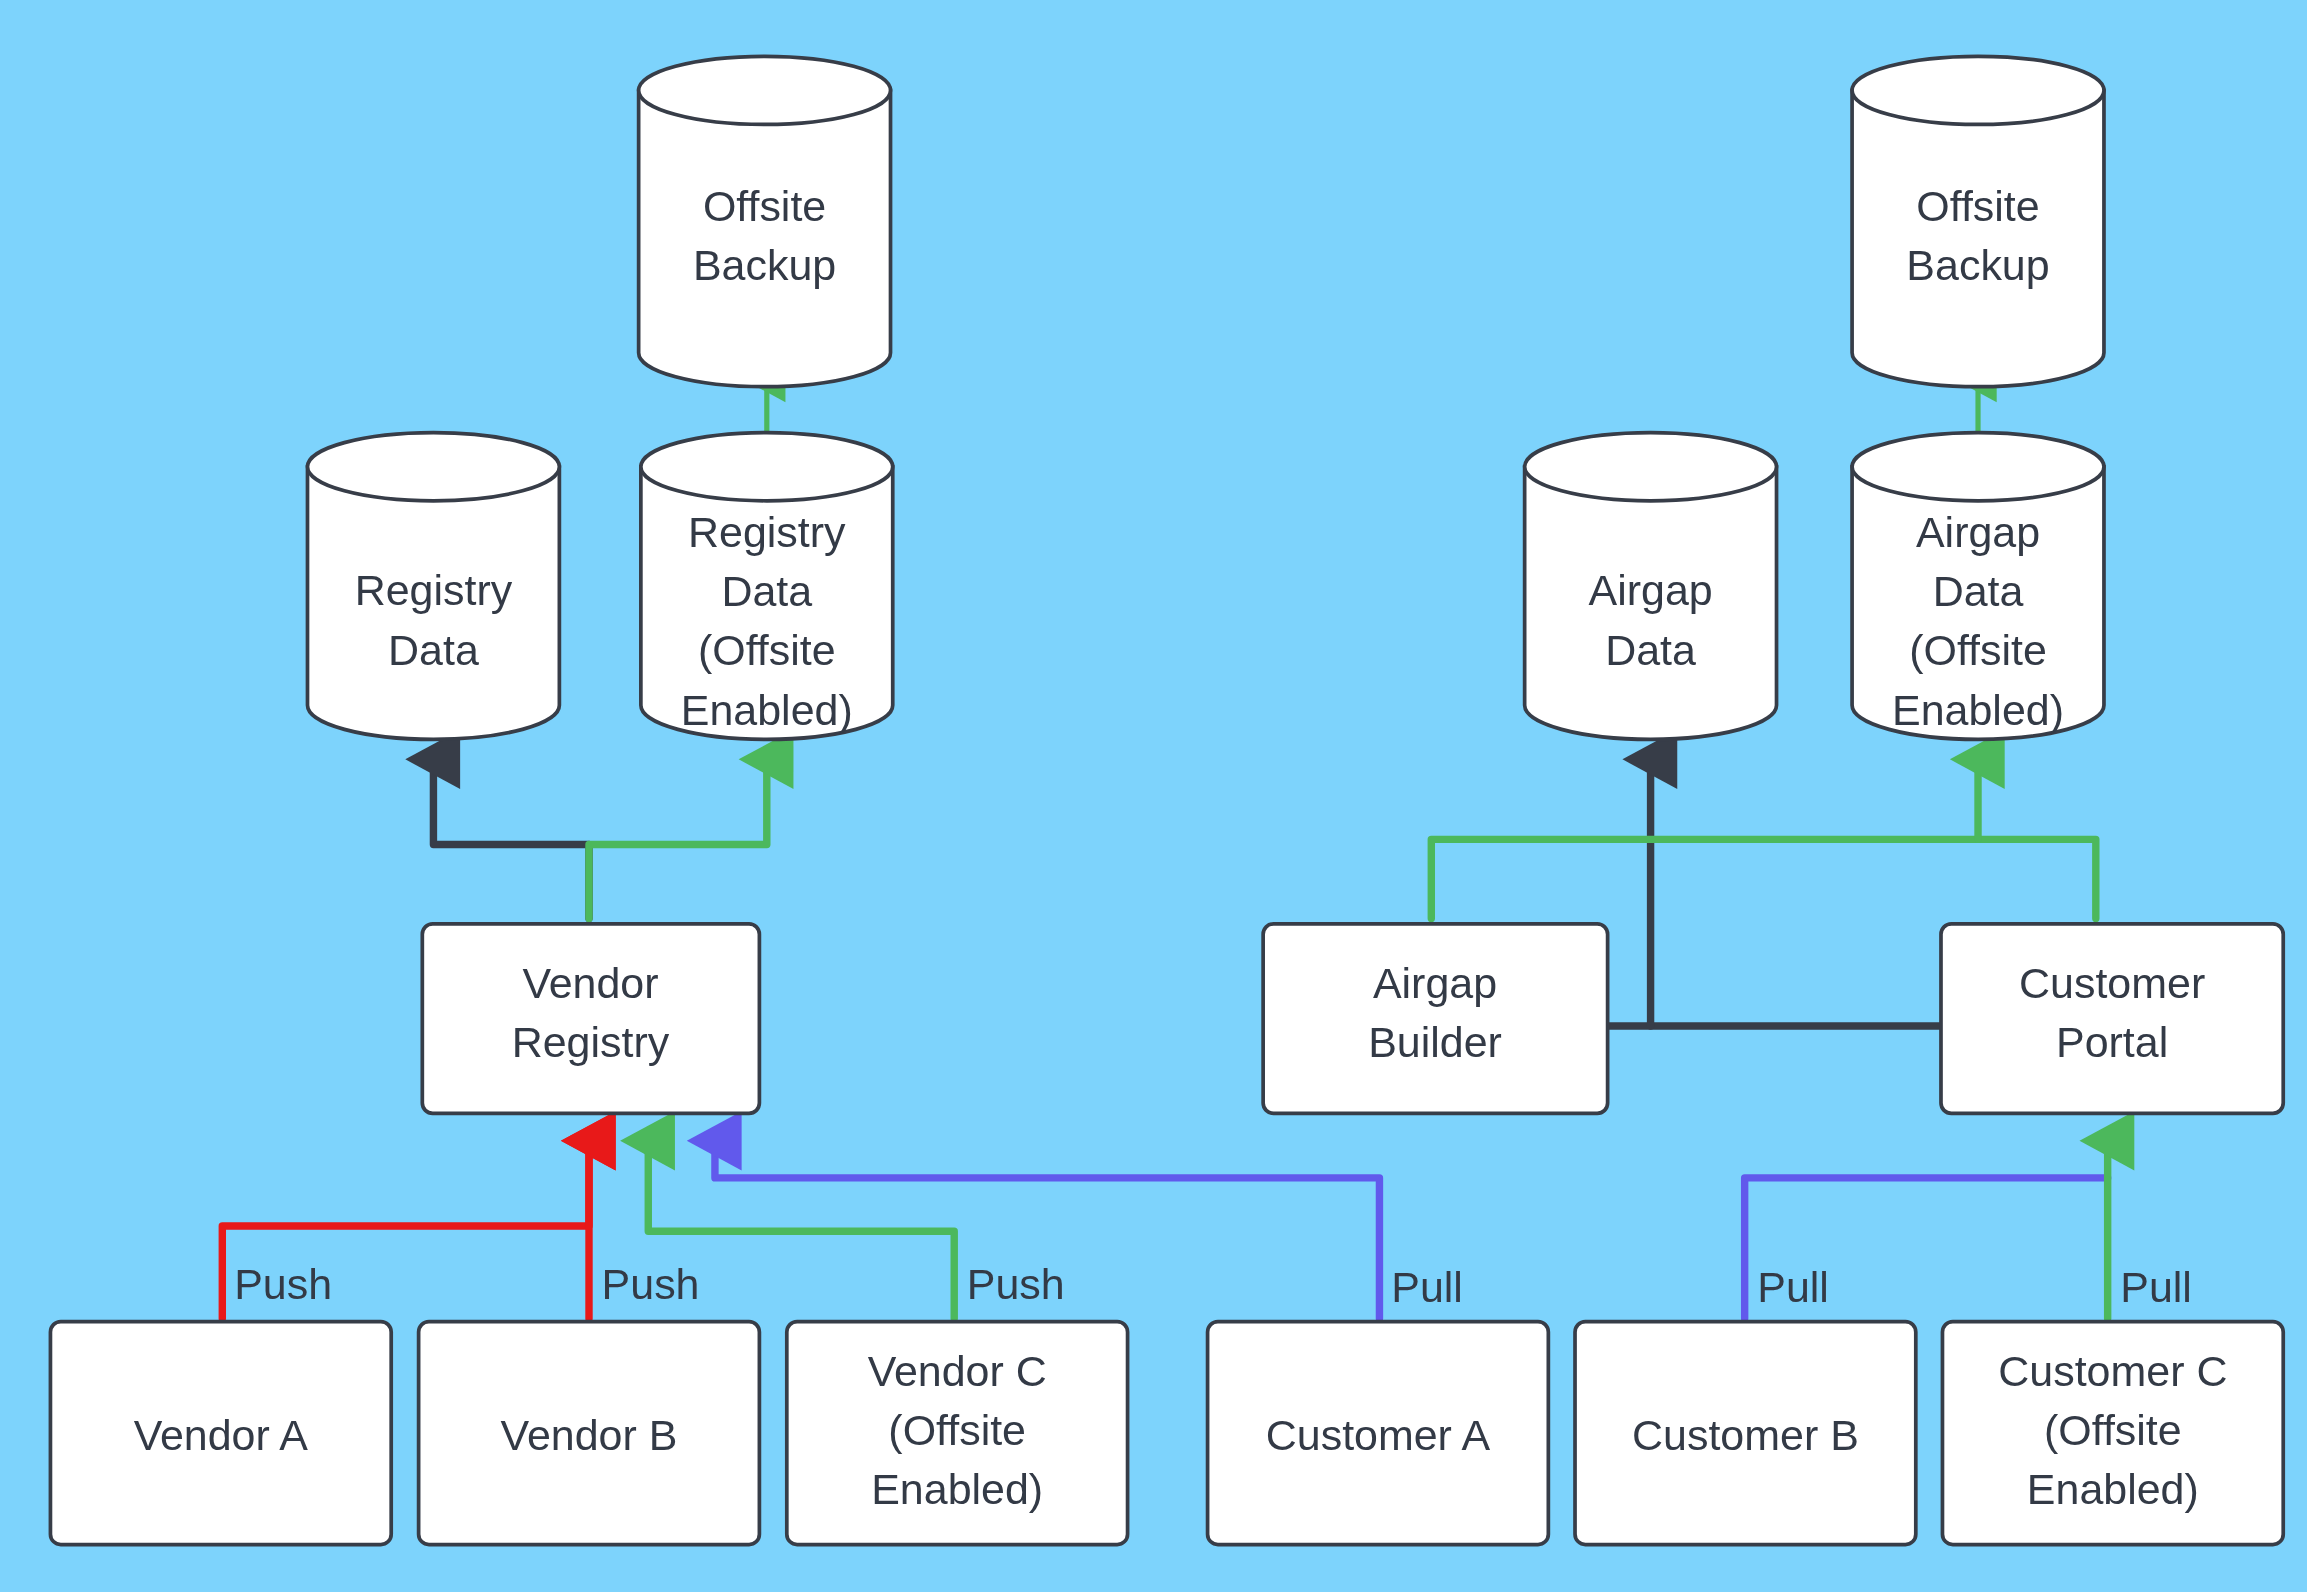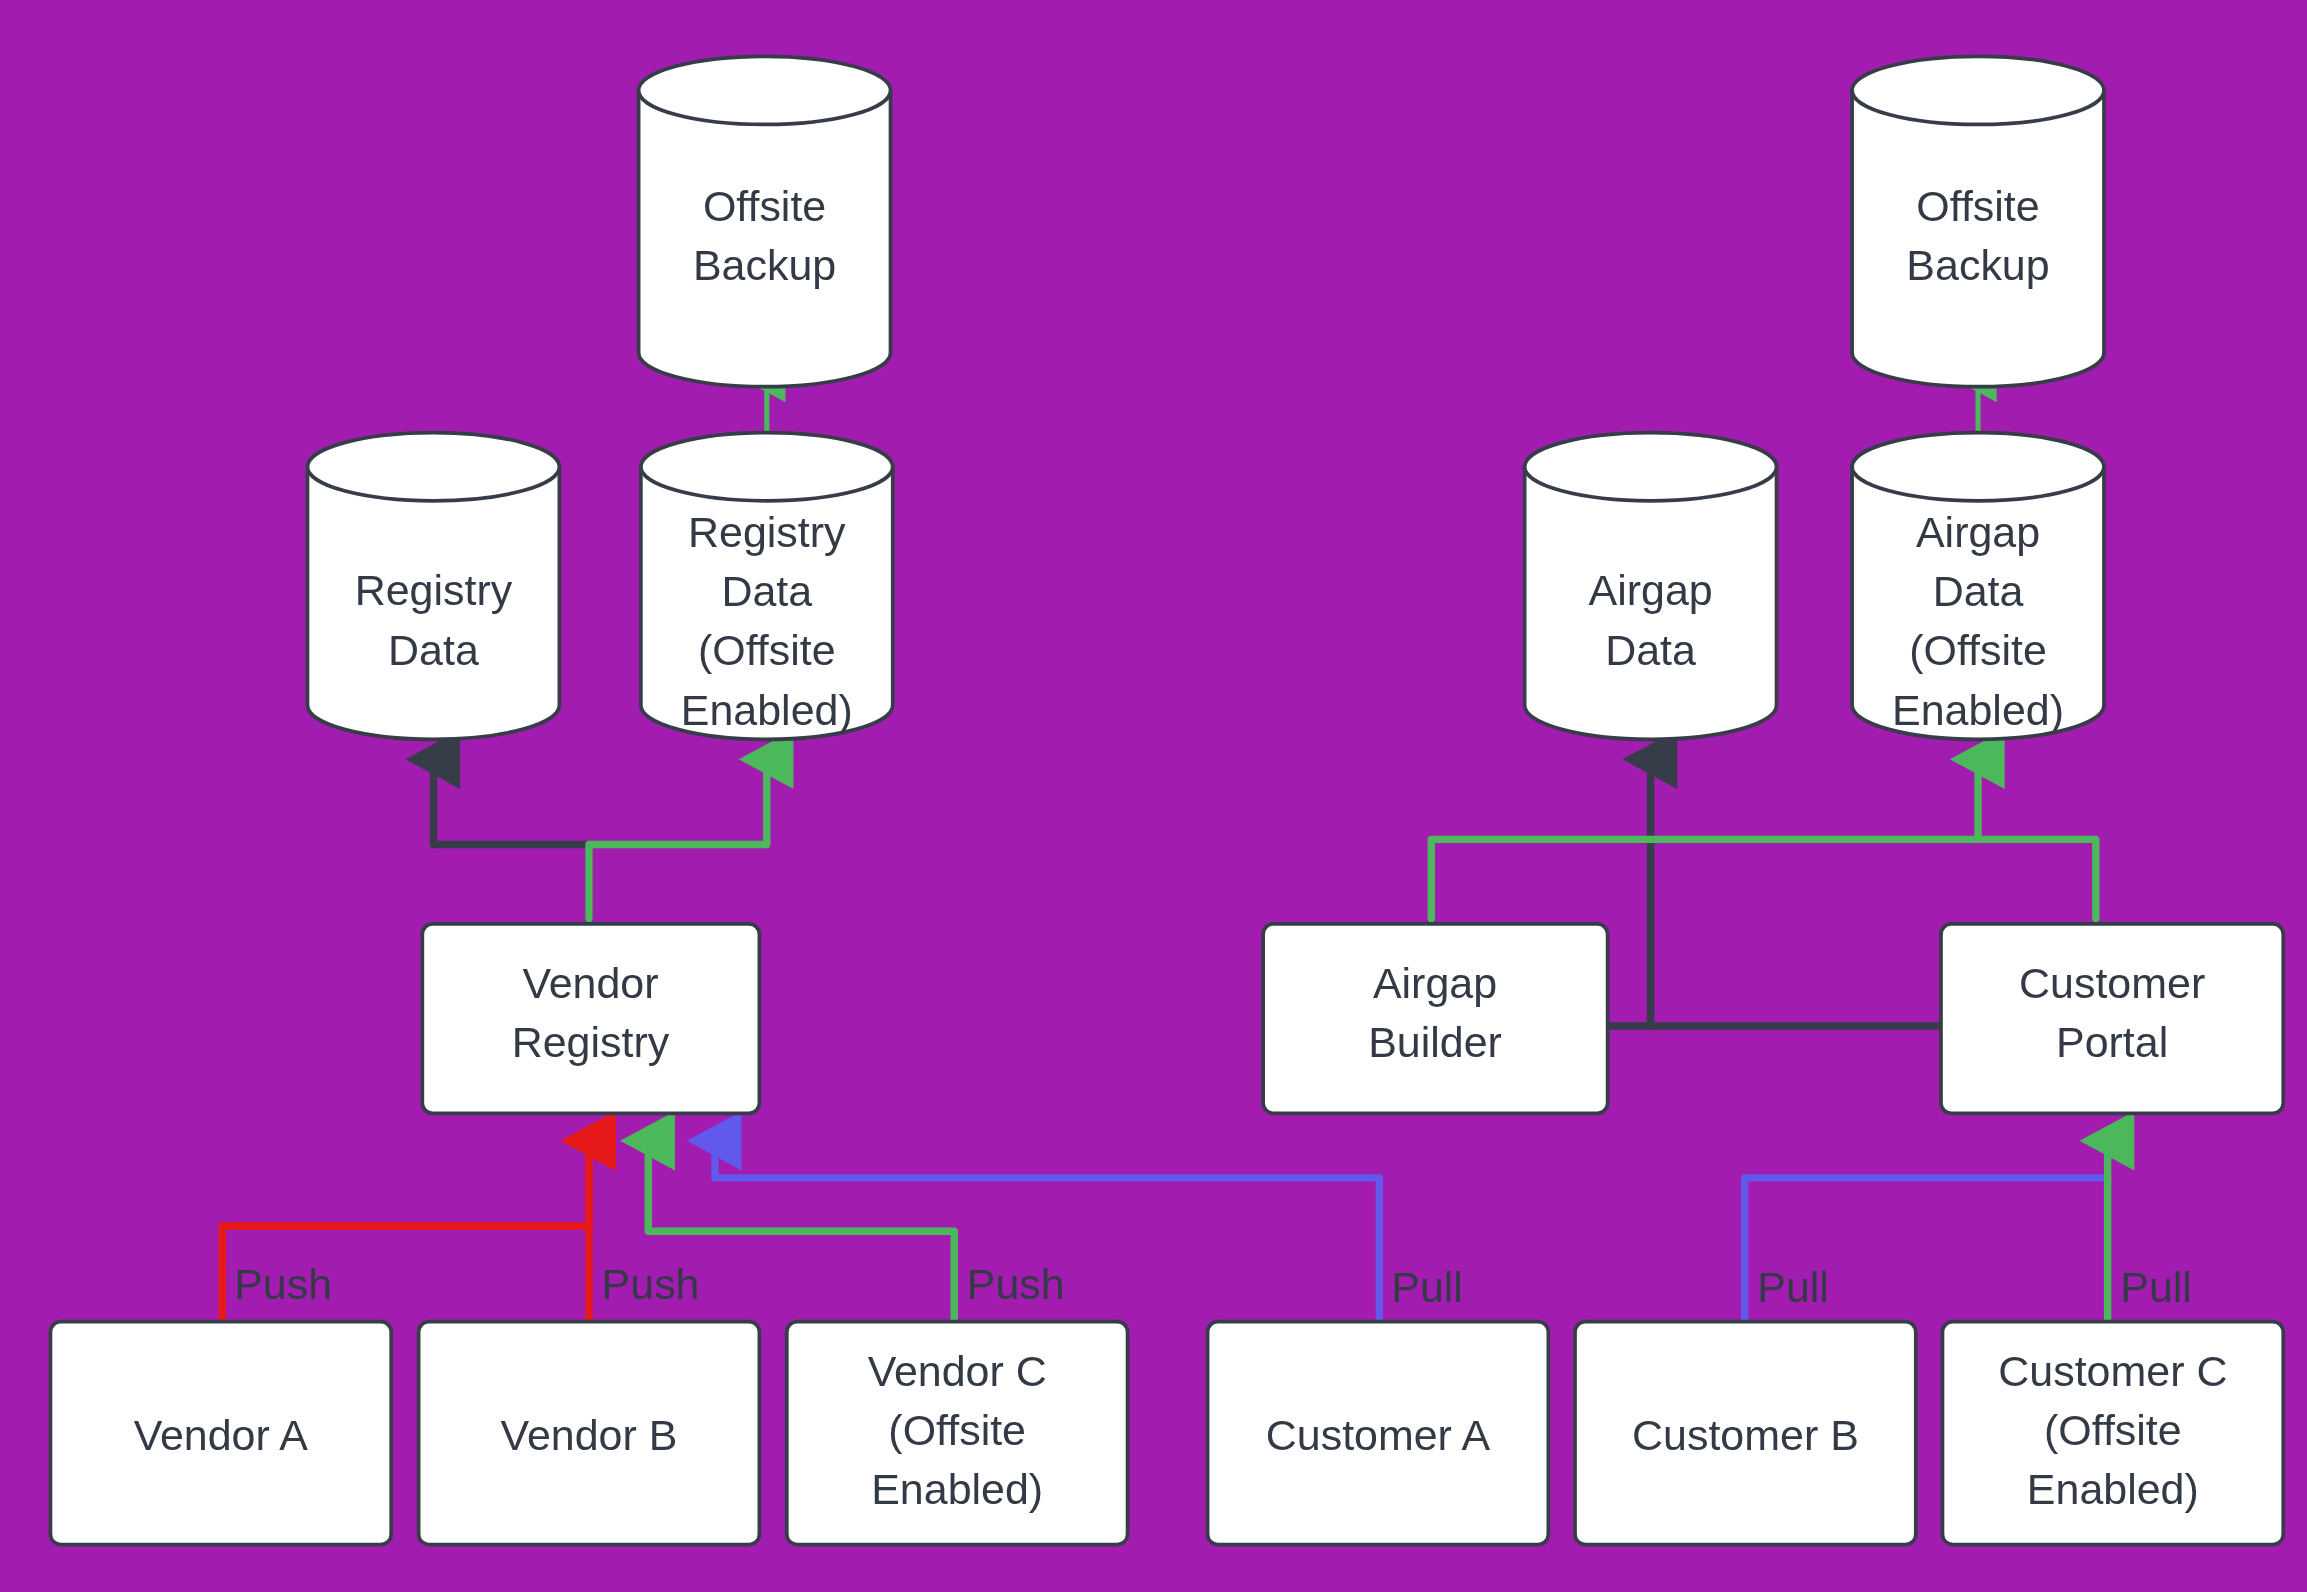--- a/index.html
+++ b/index.html
@@ -1,17 +1,17 @@
 <!DOCTYPE html>
 <html style="font-size:12px"><head>
 <meta charset="utf-8">
 <style>
   html,body{margin:0;padding:0;background:#ffffff;}
   body{font-family:"Liberation Sans", sans-serif;}
-  #stage{position:relative;width:2307px;height:1592px;background:#a21caf;overflow:hidden;}
+  #stage{position:relative;width:2307px;height:1592px;background:#7dd3fc;overflow:hidden;}
   svg#diagram{position:absolute;left:0;top:0;width:2307px;height:1592px;display:block;}
   .node-shape{fill:#ffffff;stroke:#373d48;stroke-width:5;}
   .node-text{fill:#333a46;font-family:"Liberation Sans", sans-serif;font-size:58px;text-anchor:middle;dominant-baseline:middle;}
   .edge-label{fill:#333a46;font-family:"Liberation Sans", sans-serif;font-size:58px;text-anchor:start;dominant-baseline:middle;}
   .link{fill:none;stroke-width:10;stroke-linecap:round;stroke-linejoin:round;}
   .link-thin{fill:none;stroke-width:7;stroke-linecap:butt;stroke-linejoin:miter;}
 </style>
 </head>
 <body>
 

